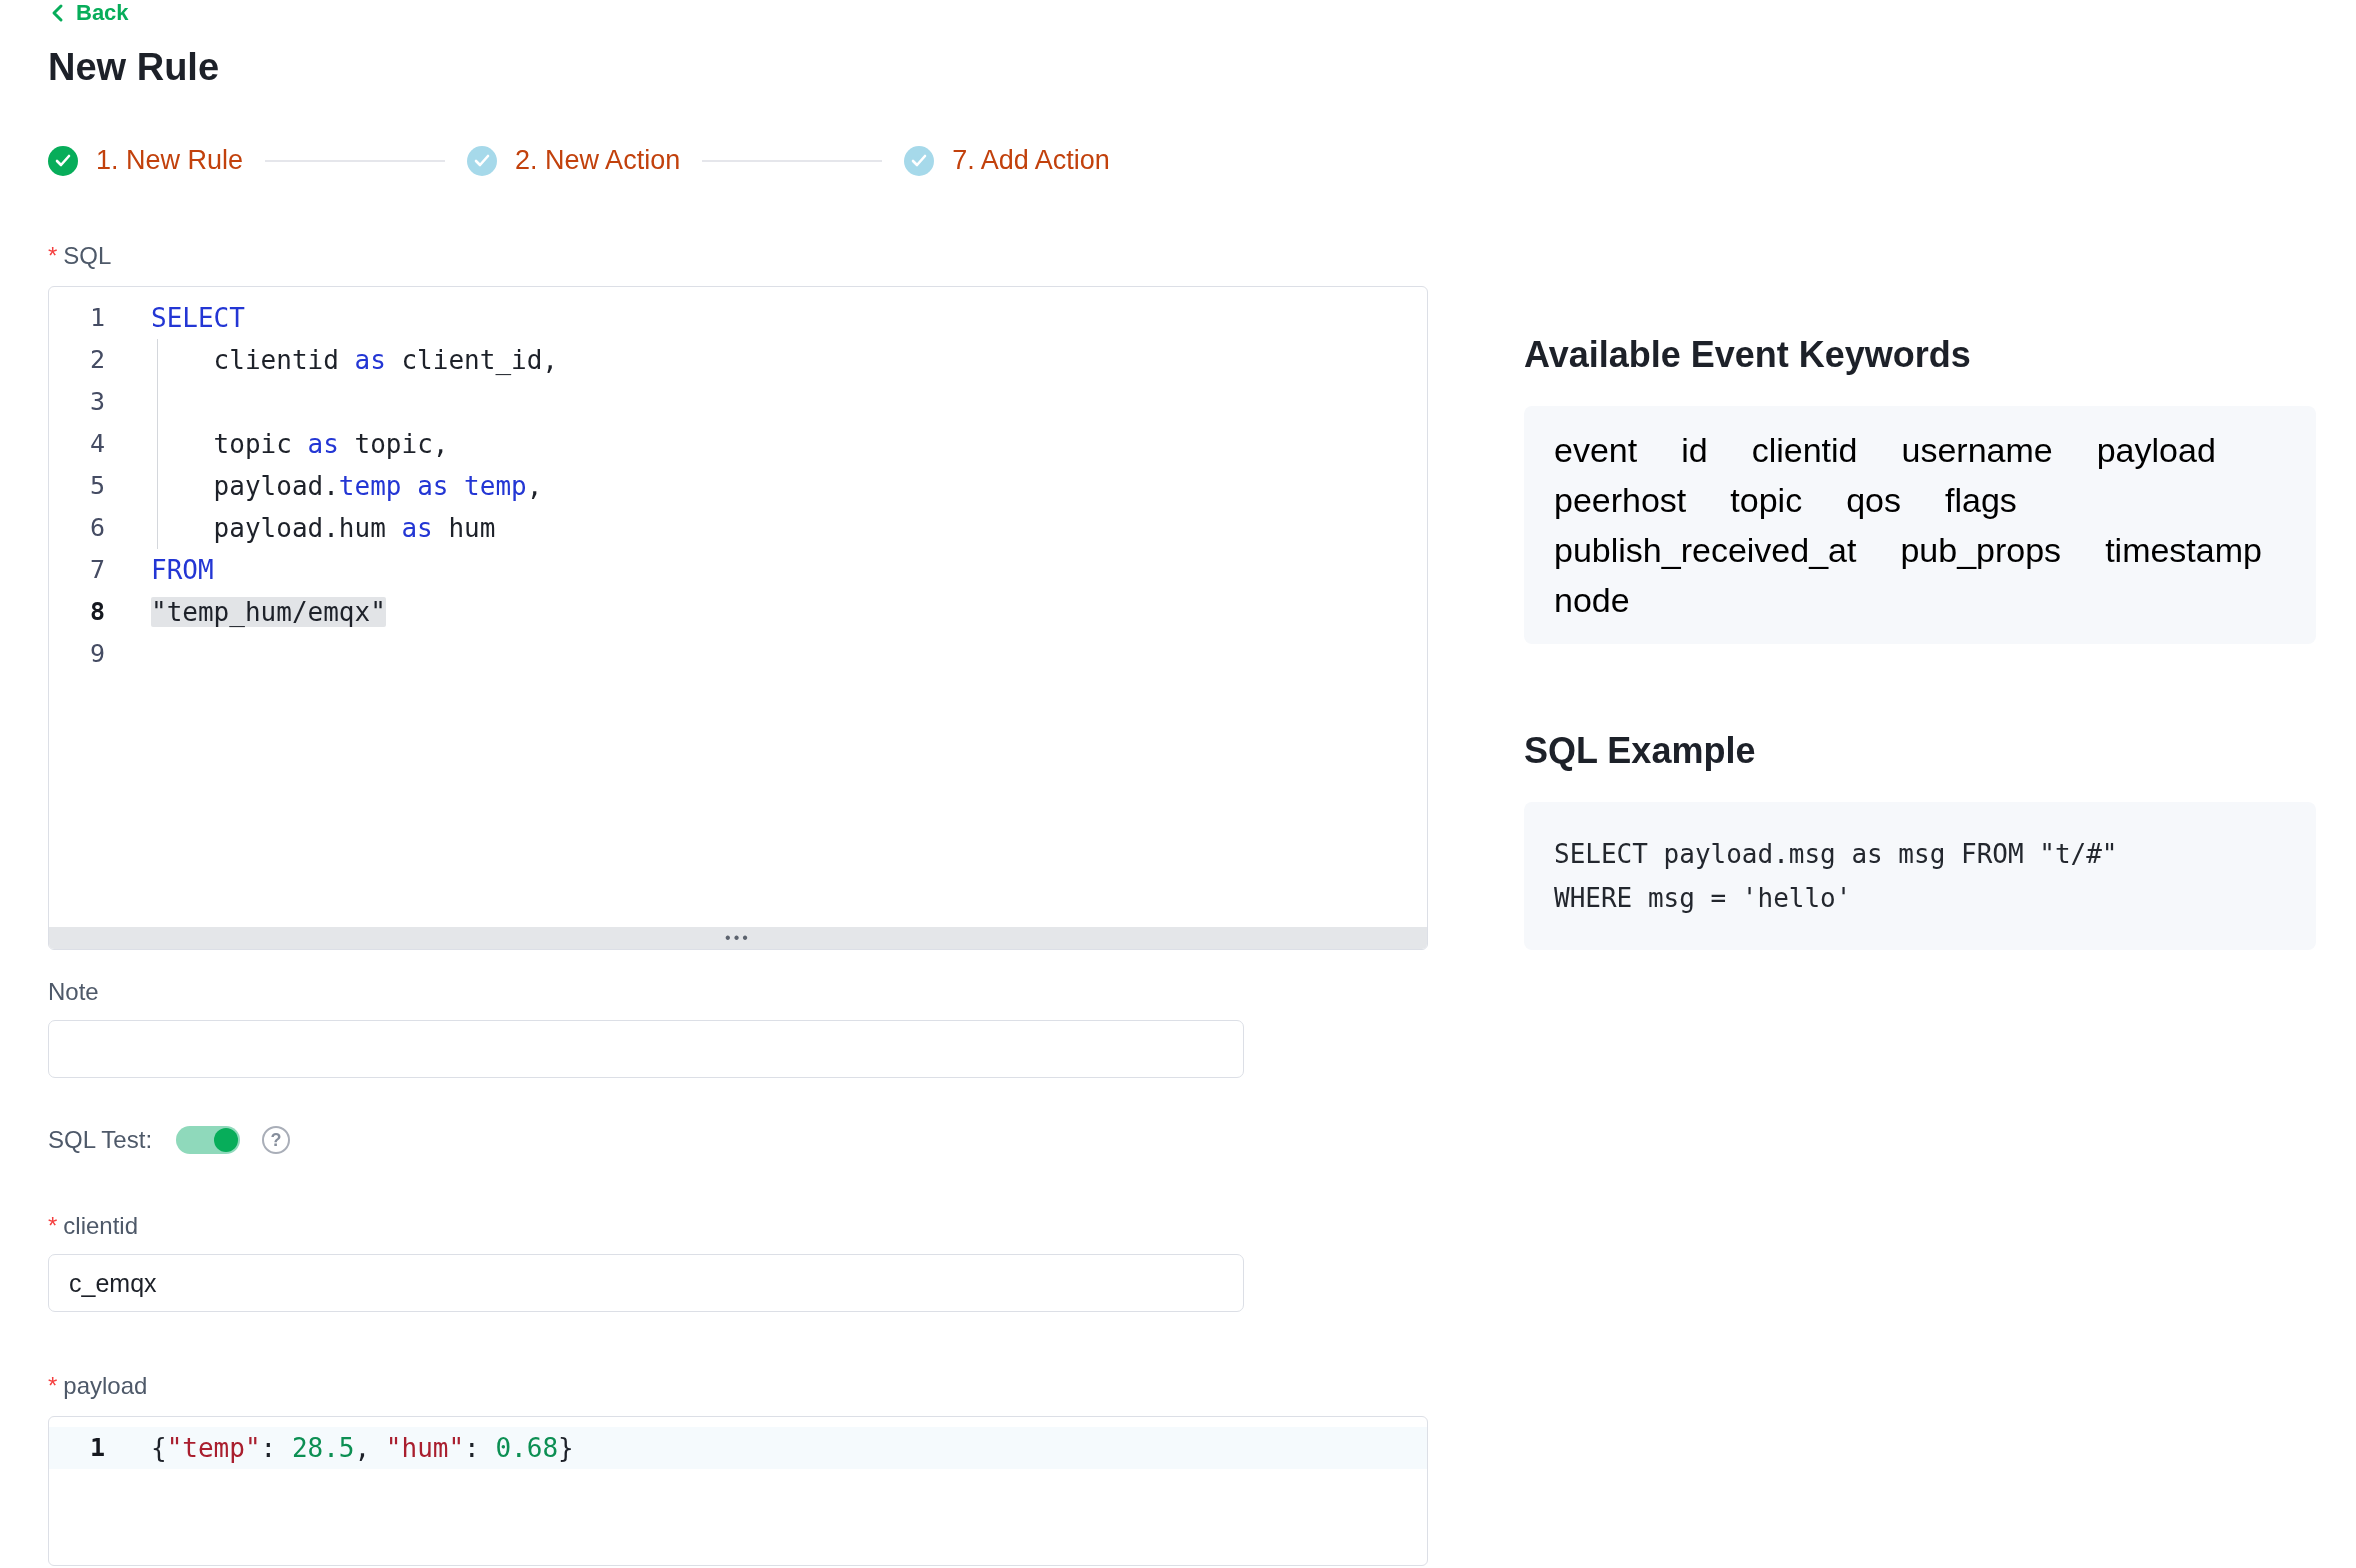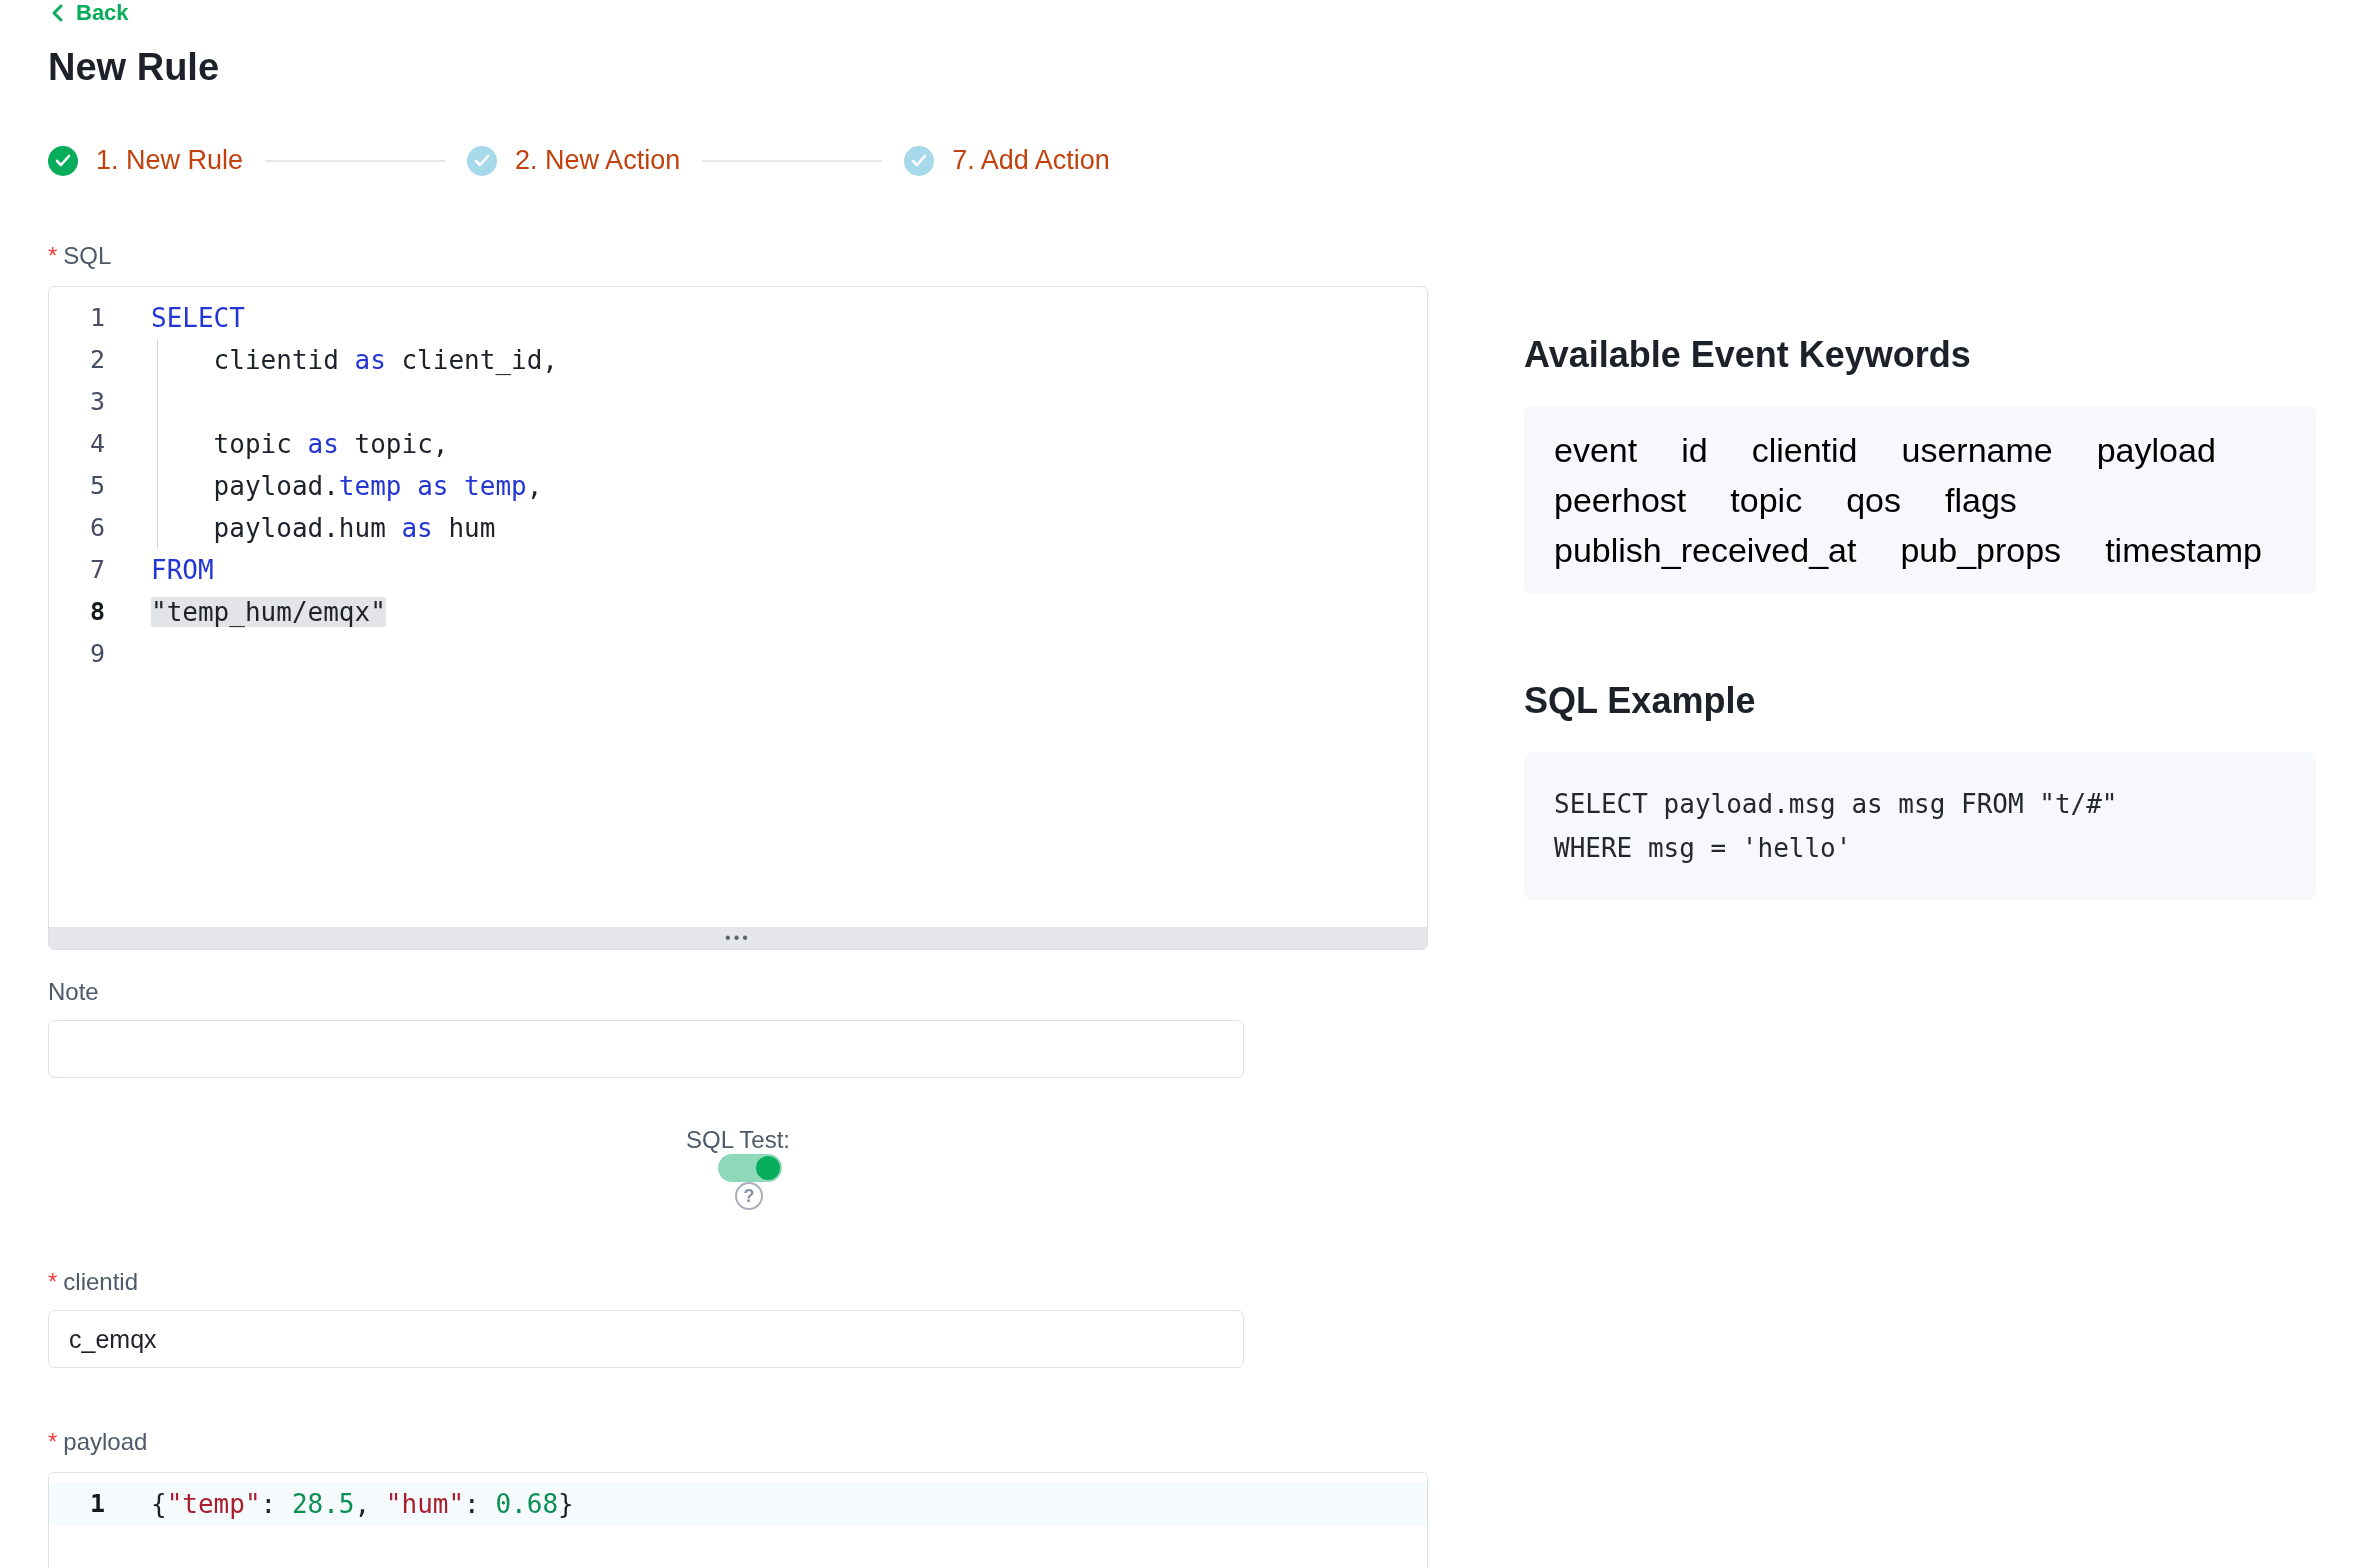--- a/index.html
+++ b/index.html
@@ -54,21 +54,21 @@
     display:flex; align-items:center; justify-content:center; cursor:row-resize; }
   .footer-dots { font-size:16px; letter-spacing:3px; color:#5c636e; line-height:22px; }
   .editor-payload .code-line { background:#f5fafd; }
 
   
   .text-input { margin-top:14px; width:1196px; height:58px; border:1px solid #dcdfe6; border-radius:7px;
     background:#fff; font-family:"Liberation Sans", sans-serif; font-size:25px; color:#1d2129;
     padding:0 20px; outline:none; display:block; }
 
   
-  .sqltest-row { margin-top:48px; display:flex; align-items:center;flex-direction:column; }
+  .sqltest-row { margin-top:48px; display:flex; align-items:center; }
   .sqltest-label { font-size:24px; color:#4e5969; }
   .switch { margin-left:24px; width:64px; height:28px; border-radius:14px; background:#8fd9bb;
     position:relative; cursor:pointer; flex:none; }
   .switch .knob { position:absolute; top:2px; right:2px; width:24px; height:24px; border-radius:50%;
     background:#07ad5a; }
   .help-icon { margin-left:22px; width:28px; height:28px; border-radius:50%; border:2px solid #a9aeb8;
     color:#868e9c; font-size:18px; font-weight:700; display:flex; align-items:center; justify-content:center;
     cursor:pointer; flex:none; }
 
   
@@ -226,20 +226,23 @@
         <span class="kw">peerhost</span>
         <span class="kw">topic</span>
         <span class="kw">qos</span>
         <span class="kw">flags</span>
       </div>
       <div class="kw-row">
         <span class="kw">publish_received_at</span>
         <span class="kw">pub_props</span>
         <span class="kw">timestamp</span>
       </div>
+      <div class="kw-row">
+        <span class="kw">node</span>
+      </div>
     </div>
 
   <div class="side-title example-title">SQL Example</div>
   <div class="side-box example-box" id="example-code">
       <div class="ex-line">SELECT payload.msg as msg FROM "t/#"</div>
       <div class="ex-line">WHERE msg = 'hello'</div>
     </div>
 </div>
 
 </body></html>

